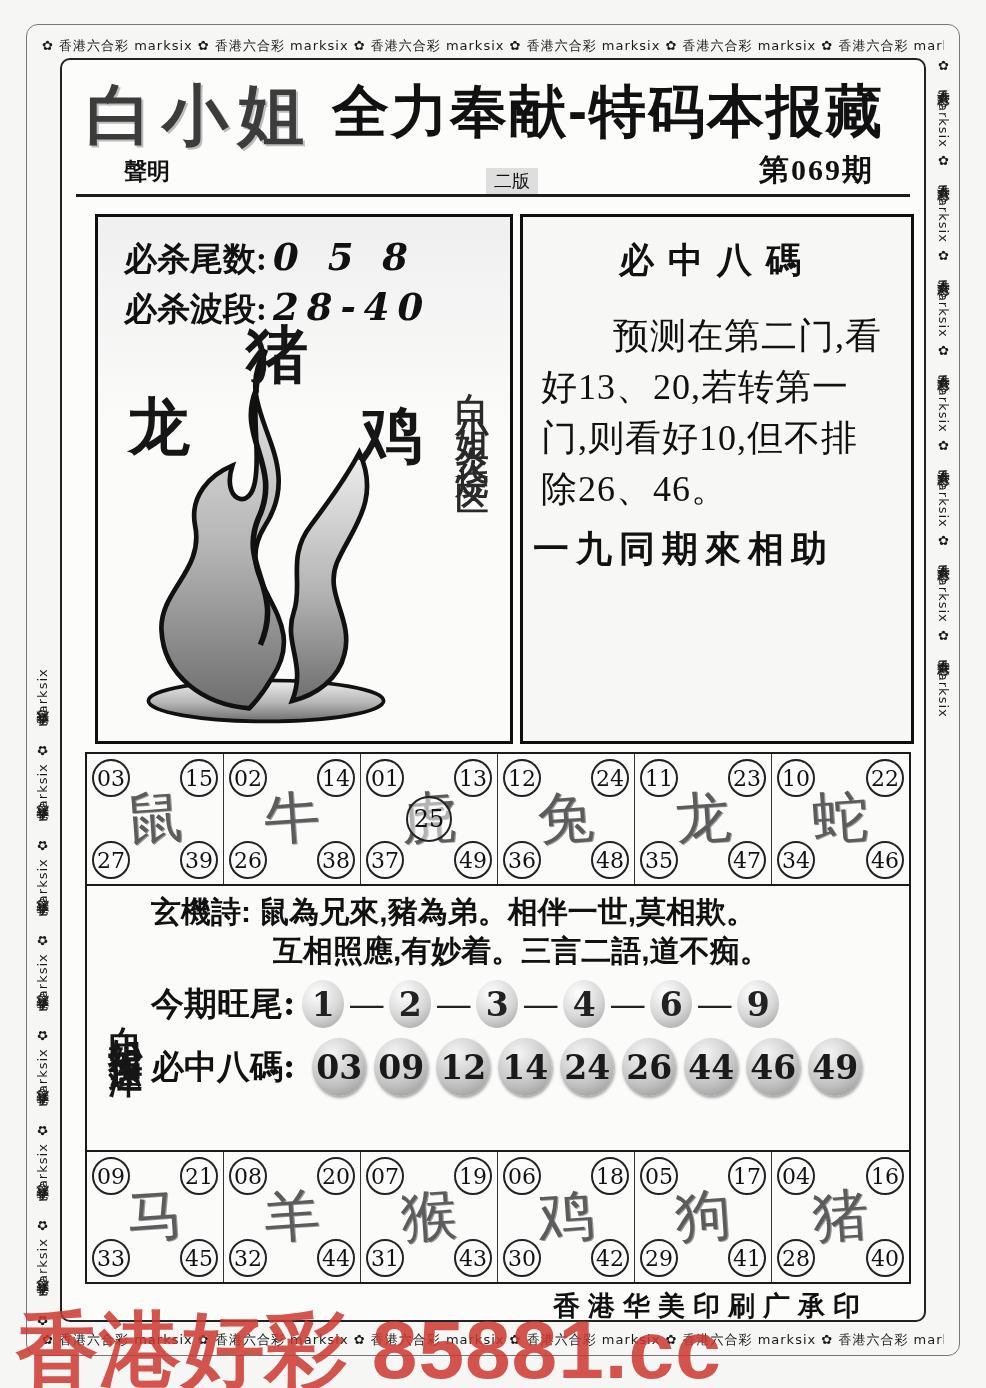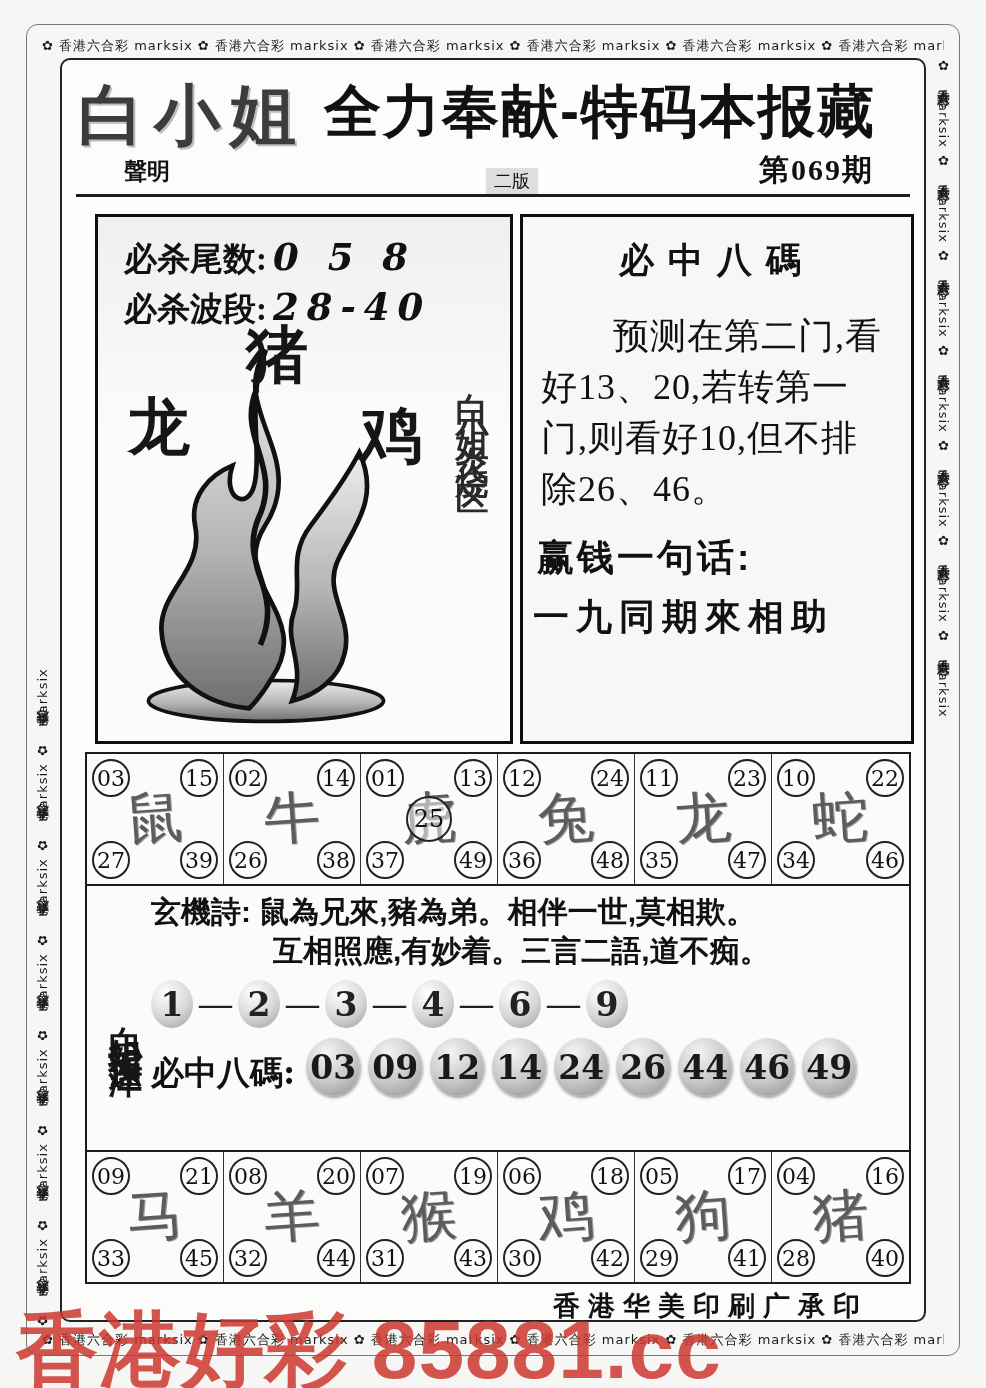--- a/index.html
+++ b/index.html
@@ -11,21 +11,21 @@
   .strip { position:absolute; color:#1a1a1a; font-family:"DejaVu Sans",sans-serif; font-size:13px;
            letter-spacing:1px; white-space:nowrap; overflow:hidden; }
   .strip-top    { top:36px; left:42px; right:42px; height:20px; line-height:20px; }
   .strip-bottom { bottom:38px; left:42px; right:42px; height:20px; line-height:20px; }
   .strip-left   { top:58px; bottom:60px; left:34px; width:20px; writing-mode:vertical-rl; transform:rotate(180deg); }
   .strip-right  { top:58px; bottom:60px; right:34px; width:20px; writing-mode:vertical-rl; }
   .inner-frame { position:absolute; inset:58px 60px 66px 60px; border:2px solid #222; border-radius:10px; background:#fcfcfb; }
 
   
   .header { position:absolute; top:82px; left:78px; right:78px; height:112px; }
-  .title-line { display:flex; align-items:flex-start; gap:18px; }
+  .title-line { display:flex; align-items:flex-start; gap:18px;margin-left:8px; }
   .brand { font-size:66px; font-weight:bold; color:#3c3c3c; letter-spacing:10px;
            text-shadow:2px 2px 0 #bdbdbd; font-family:"DejaVu Serif",serif; line-height:1; }
   .title-rest { font-size:57px; font-weight:900; font-family:"Liberation Sans",sans-serif;
                 letter-spacing:2px; line-height:1.05; white-space:nowrap; }
   .issue { position:absolute; right:34px; top:68px; font-size:30px; font-weight:bold; letter-spacing:2px; }
   .declaration { position:absolute; left:14px; top:74px; font-size:23px; font-weight:bold;margin-left:32px; }
   .edition { position:absolute; left:408px; top:86px; font-size:18px; background:#dedede; padding:1px 8px; }
   .header-rule { position:absolute; top:194px; left:76px; right:76px; border-top:3px solid #1d1d1d; }
 
   
@@ -73,21 +73,21 @@
   .poem-row { font-size:30px; font-weight:bold; font-family:"Liberation Sans",sans-serif; white-space:nowrap; line-height:1.3; }
   .poem-row.indent { padding-left:122px; }
   .tail-row { margin-top:10px; display:flex; align-items:center; gap:7px; font-size:33px; font-weight:bold; }
   .tail-label,.eight-label,.hot-label { font-family:"DejaVu Serif",serif; font-weight:bold; white-space:nowrap; }
   .tail-ball { width:42px; height:48px; border-radius:50%;
                background:radial-gradient(circle at 36% 28%, #ffffff, #d6d6d6 55%, #9c9c9c);
                display:flex; align-items:center; justify-content:center; font-size:33px; color:#222;
                font-family:"DejaVu Serif",serif; }
   .dash { font-weight:bold; color:#222; margin:0 -1px; }
   .hot-row { margin-top:12px; font-size:39px; font-weight:bold; letter-spacing:3px; font-family:"DejaVu Serif",serif; white-space:nowrap; }
-  .eight-row { margin-top:10px; display:flex; align-items:flex-end; gap:11px; font-size:33px; }
+  .eight-row { margin-top:10px; display:flex; align-items:center; gap:17px; font-size:33px; }
   .code-ball { width:54px; height:58px; border-radius:50%;
                background:radial-gradient(circle at 38% 26%, #f4f4f4, #c6c6c6 55%, #8e8e8e);
                display:flex; align-items:center; justify-content:center; font-size:33px; font-weight:bold;
                font-family:"DejaVu Serif",serif; color:#1a1a1a; box-shadow:1px 2px 3px rgba(0,0,0,.35); }
 
   
   .printer { position:absolute; right:118px; top:1288px; font-size:27px; font-weight:bold; letter-spacing:8px; }
   .watermark { position:absolute; left:16px; top:1296px; font-size:82px; font-weight:900;
                font-family:"Liberation Sans",sans-serif; color:rgba(205,55,46,.85); letter-spacing:1px;
                white-space:nowrap; z-index:6; }
@@ -137,21 +137,20 @@
     </div>
     <span class="flame-char fc-top">猪</span>
     <span class="flame-char fc-left">龙</span>
     <span class="flame-char fc-right">鸡</span>
     <div class="vertical-burn">白小姐炎烧区</div>
   </div>
 
   <div class="special-box">
     <div class="special-title">必中八碼</div>
     <div class="special-body">预测在第二门,看好13、20,若转第一门,则看好10,但不排除26、46。</div>
-    <div class="slogan-label">赢钱一句话:</div>
     <div class="slogan">一九同期來相助</div>
   </div>
 
   <div class="grid-box">
     <div class="zrow first" id="zrow1">
         <div class="zcell">
           <span class="corner tl">03</span>
           <span class="corner tr">15</span>
           <span class="corner bl">27</span>
           <span class="corner br">39</span>
@@ -199,20 +198,21 @@
       <div class="guide-side">白小姐指点迷津</div>
       <div class="guide-main">
         <div class="poem-row">
           <span>玄機詩:</span>
           <span>鼠為兄來,豬為弟。相伴一世,莫相欺。</span>
         </div>
         <div class="poem-row indent">
           <span>互相照應,有妙着。三言二語,道不痴。</span>
         </div>
         <div class="tail-row">
+          <span class="tail-label">今期旺尾:</span>
           <span id="tailBalls" style="display:flex;align-items:center;gap:7px;">
               <span class="tail-ball">1</span>
               <span class="dash">—</span>
               <span class="tail-ball">2</span>
               <span class="dash">—</span>
               <span class="tail-ball">3</span>
               <span class="dash">—</span>
               <span class="tail-ball">4</span>
               <span class="dash">—</span>
               <span class="tail-ball">6</span>

